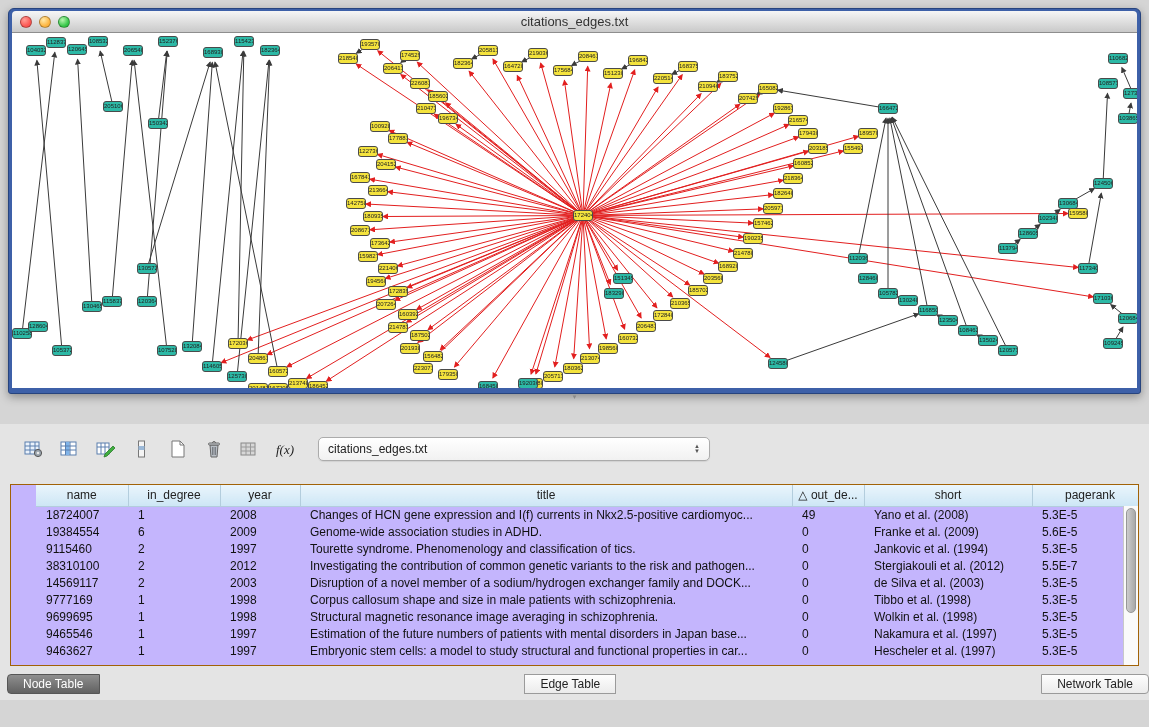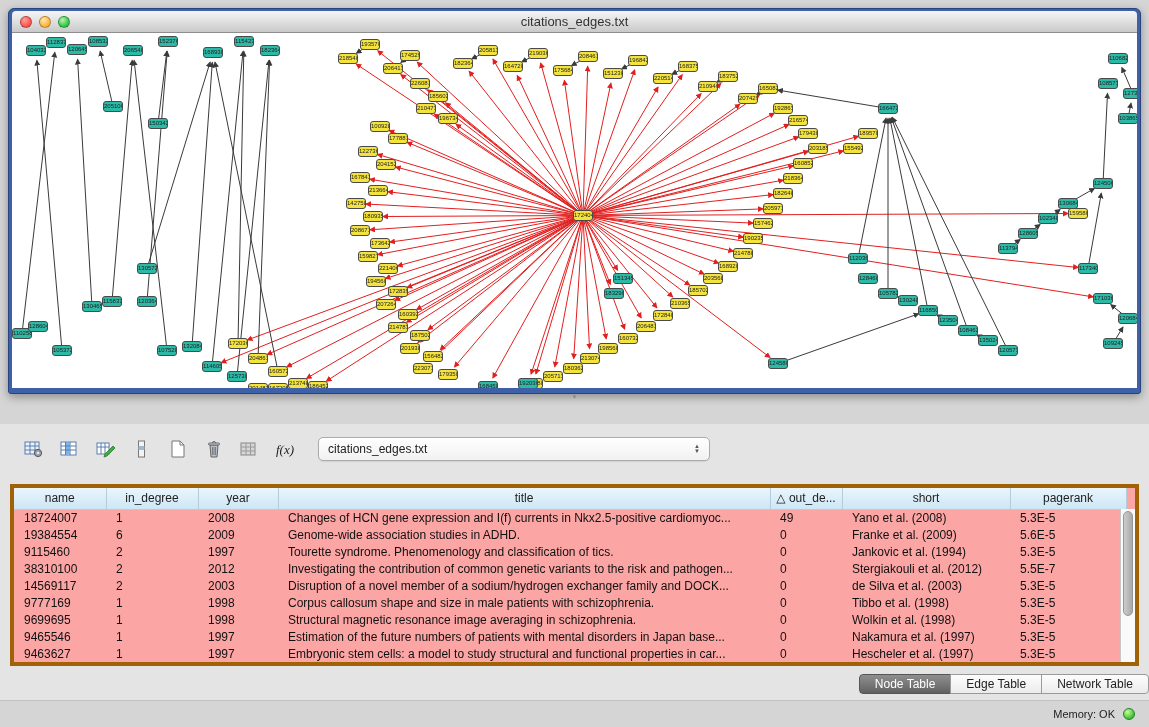--- a/index.html
+++ b/index.html
@@ -38,33 +38,33 @@
   .close-ic { font-size:13px; font-weight:bold; color:#222; line-height:20px; cursor:pointer; }
 
   .panel-body { position:absolute; left:0; top:424px; width:100%; height:276px; background:#e4e4e4; }
   .toolbar { display:flex; align-items:center; gap:9px; padding:10px 0 0 20px; height:40px; }
   .tool-btn { width:27px; height:25px; display:flex; align-items:center; justify-content:center; cursor:pointer; border-radius:3px; }
   .combo { width:392px; height:24px; margin-left:10px; background:linear-gradient(#ffffff,#f1f1f1);
     border:1px solid #ababab; border-radius:5px; display:flex; align-items:center; padding:0 9px;
     font-size:12px; color:#222; cursor:pointer; box-shadow:0 1px 1px rgba(0,0,0,.08); }
   .combo-arrows { margin-left:auto; display:flex; flex-direction:column; font-size:6px; line-height:5px; color:#555; }
 
-  .table-wrap { position:absolute; left:10px; right:10px; top:60px; bottom:34px; background:#fca5a5;
-    border:4px solid #a16207; overflow:hidden; }
+  .table-wrap { position:absolute; left:10px; right:10px; top:60px; bottom:34px; background:#c4b5fd;
+    border:1px solid #a16207; overflow:hidden;padding-left:25px; }
   table { border-collapse:collapse; table-layout:fixed; width:1112px; font-size:12px; }
   thead th { background:linear-gradient(#eaf5fc,#cde6f5); border:1px solid #b3cddd; border-top:none;
     height:21px; font-weight:normal; color:#222; overflow:hidden; white-space:nowrap; cursor:pointer; }
   thead th:first-child { border-left:none; }
   tbody td { height:17px; padding:0 10px; white-space:nowrap; overflow:hidden; color:#111; cursor:default; }
   tbody td.center { text-align:left; }
   .scrollbar { position:absolute; right:0; top:21px; bottom:0; width:15px; background:#fafafa; border-left:1px solid #c8c8c8; }
   .thumb { position:absolute; left:2px; right:2px; top:2px; height:105px;
     background:linear-gradient(90deg,#cccccc,#a9a9a9); border:1px solid #979797; border-radius:6px; cursor:pointer; }
 
-  .tabs { position:absolute; left:0; right:0; bottom:6px; display:flex; justify-content:flex-end; }
+  .tabs { position:absolute; left:8px; right:0; bottom:6px; display:flex; justify-content:space-between; }
   .tab { height:20px; line-height:19px; padding:0 15px; font-size:12px; border:1px solid #9a9a9a;
     background:linear-gradient(#fdfdfd,#ebebeb); color:#222; margin-left:-1px; cursor:pointer; }
   .tab:first-child { border-radius:4px 0 0 4px; }
   .tab:last-child { border-radius:0 4px 4px 0; }
   .tab.selected { background:linear-gradient(#8f8f8f,#616161); color:#fff; border-color:#565656; }
 
   .statusbar { position:absolute; left:0; bottom:0; width:100%; height:27px; background:#d5d5d5;
     border-top:1px solid #c3c3c3; display:flex; align-items:center; justify-content:flex-end;
     gap:8px; padding-right:14px; font-size:11px; color:#222; }
   .orb { width:12px; height:12px; border-radius:50%; border:1px solid #2c7d2c;
@@ -531,18 +531,14 @@
       </div>
     </div>
 
     <div class="tabs" id="tabs">
         <div class="tab selected">Node Table</div>
         <div class="tab">Edge Table</div>
         <div class="tab">Network Table</div>
       </div>
   </div>
 
-  <div class="statusbar">
-    <span>Memory: OK</span>
-    <span class="orb"></span>
-  </div>
 
 </div>
 
 </body></html>

